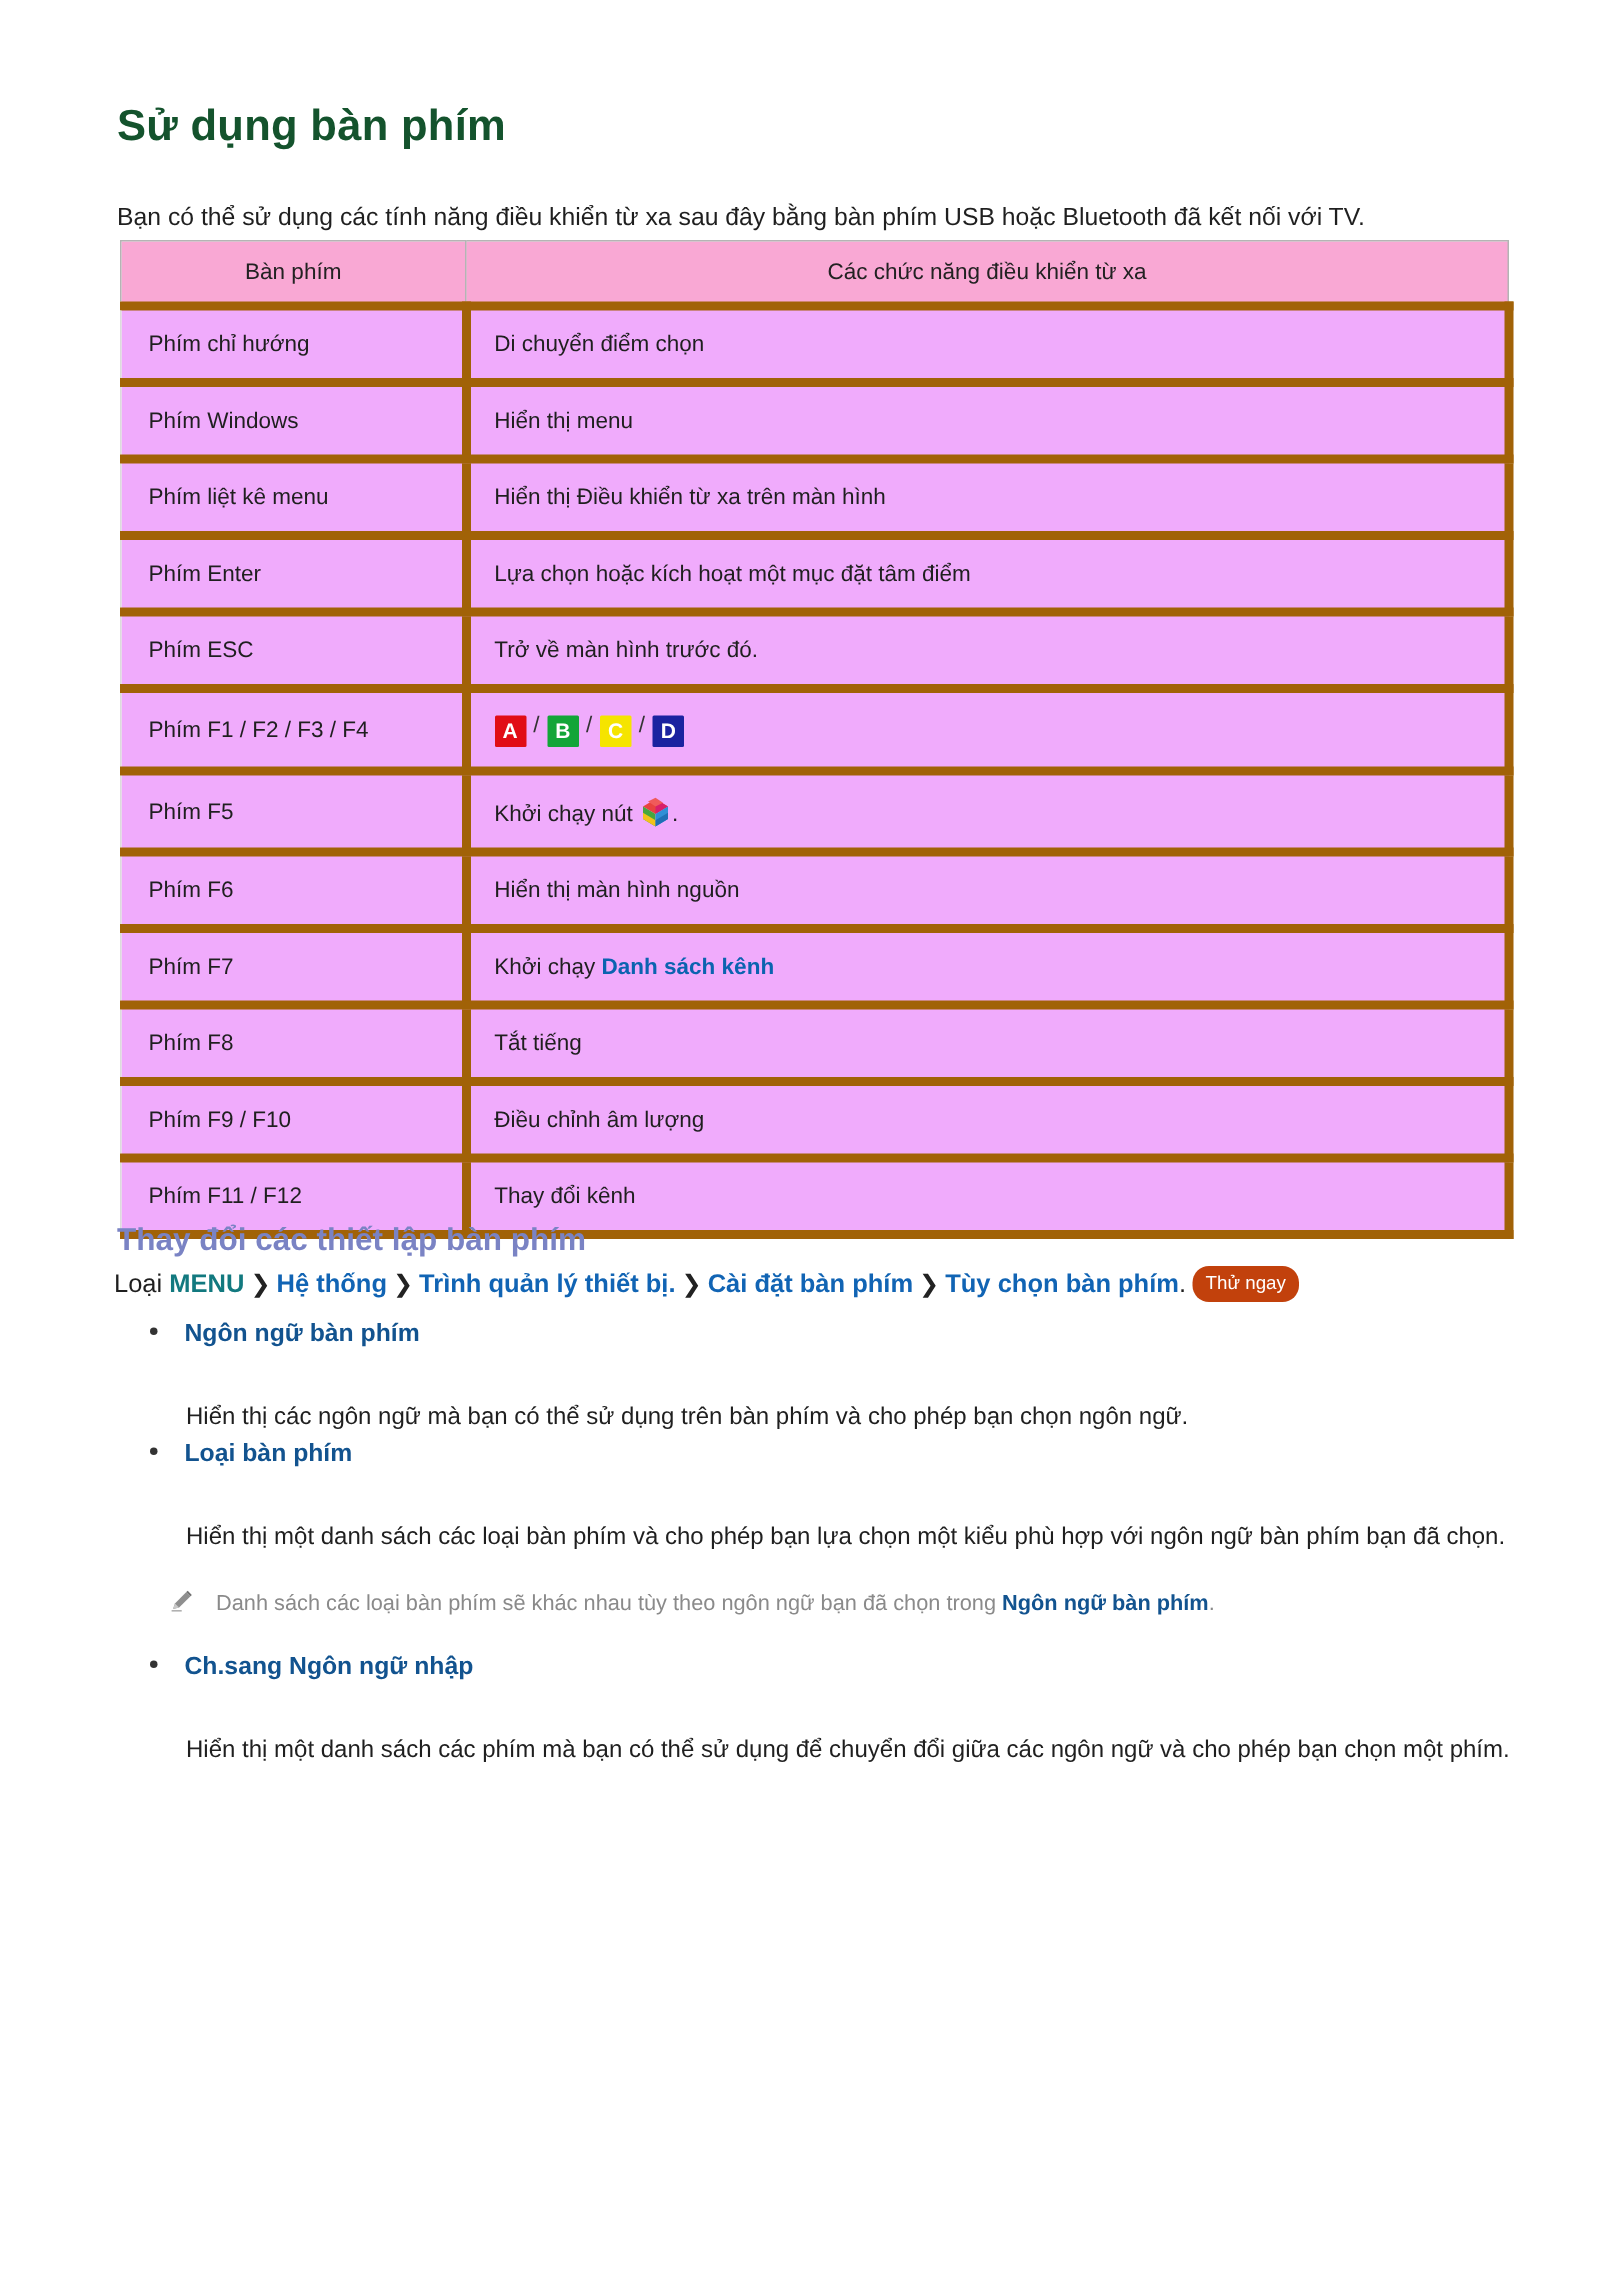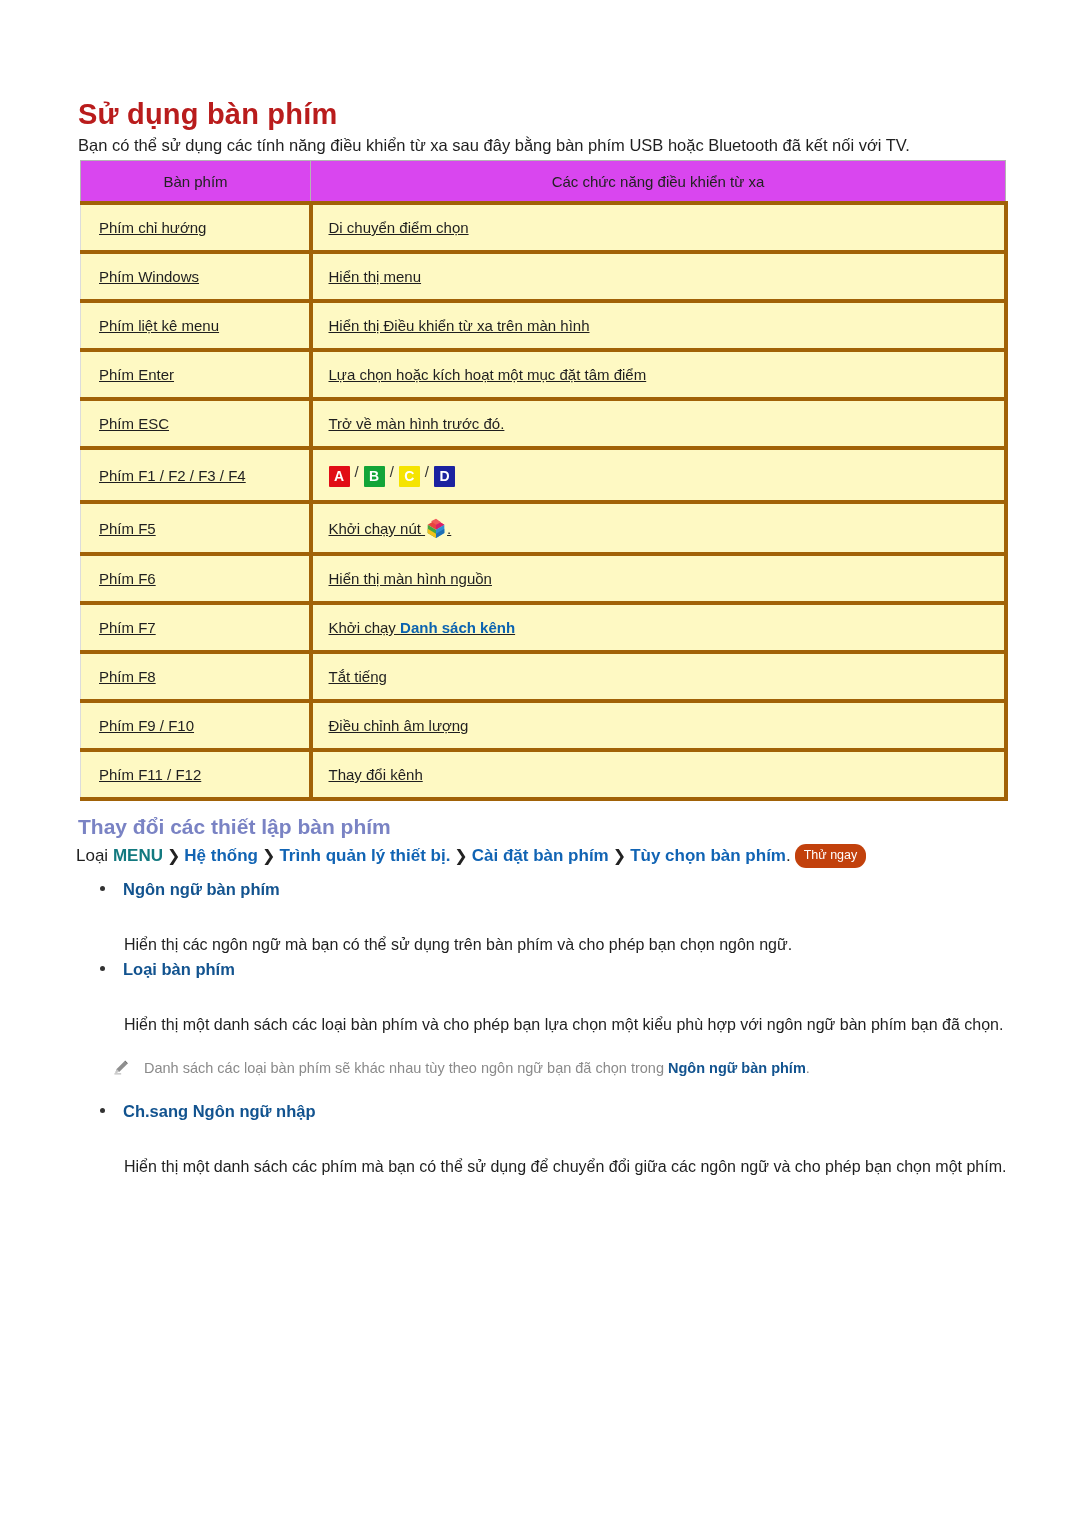--- a/index.html
+++ b/index.html
@@ -21,24 +21,24 @@
     width: 1080px;
     height: 1527px;
     box-sizing: border-box;
     padding: 0;
   }
 
   
   .page-title {
     position: absolute;
     left: 78px;
-    top: 80px;
+    top: 50px;
     font-size: 29px;
     font-weight: bold;
-    color: #b91c1c;
+    color: #14532d;
     letter-spacing: 0.2px;
     line-height: 1.1;
   }
   .intro {
     position: absolute;
     left: 78px;
     top: 115px;
     width: 930px;
     font-size: 16.5px;
     color: #1f1f1f;
@@ -50,38 +50,37 @@
   .kb-table {
     position: absolute;
     left: 80px;
     top: 160px;
     width: 925px;
     border-collapse: collapse;
     table-layout: fixed;
     font-size: 15px;
   }
   .kb-table th {
-    background: #d946ef;
+    background: #f9a8d4;
     color: #222;
     font-weight: normal;
     font-size: 15px;
     text-align: center;
     padding: 10px 6px;
     border: 1px solid #b4b4b4;
     height: 20px;
   }
   .kb-table td {
-    border: 4px solid #a16207;
+    border: 6px solid #a16207;
     border-left: 1px solid #dcdcdc;
     padding: 13px 16px;
     height: 19px;
     vertical-align: middle;
-    background: #fef9c3;
+    background: #f0abfc;
     color: #1f1f1f;
-    text-decoration: underline;
   }
   .kb-table td.col-key {
     padding-left: 18px;
   }
   .kb-table col.c1 { width: 230px; }
   .kb-table col.c2 { width: 695px; }
 
   
   .keychip {
     display: inline-block;

